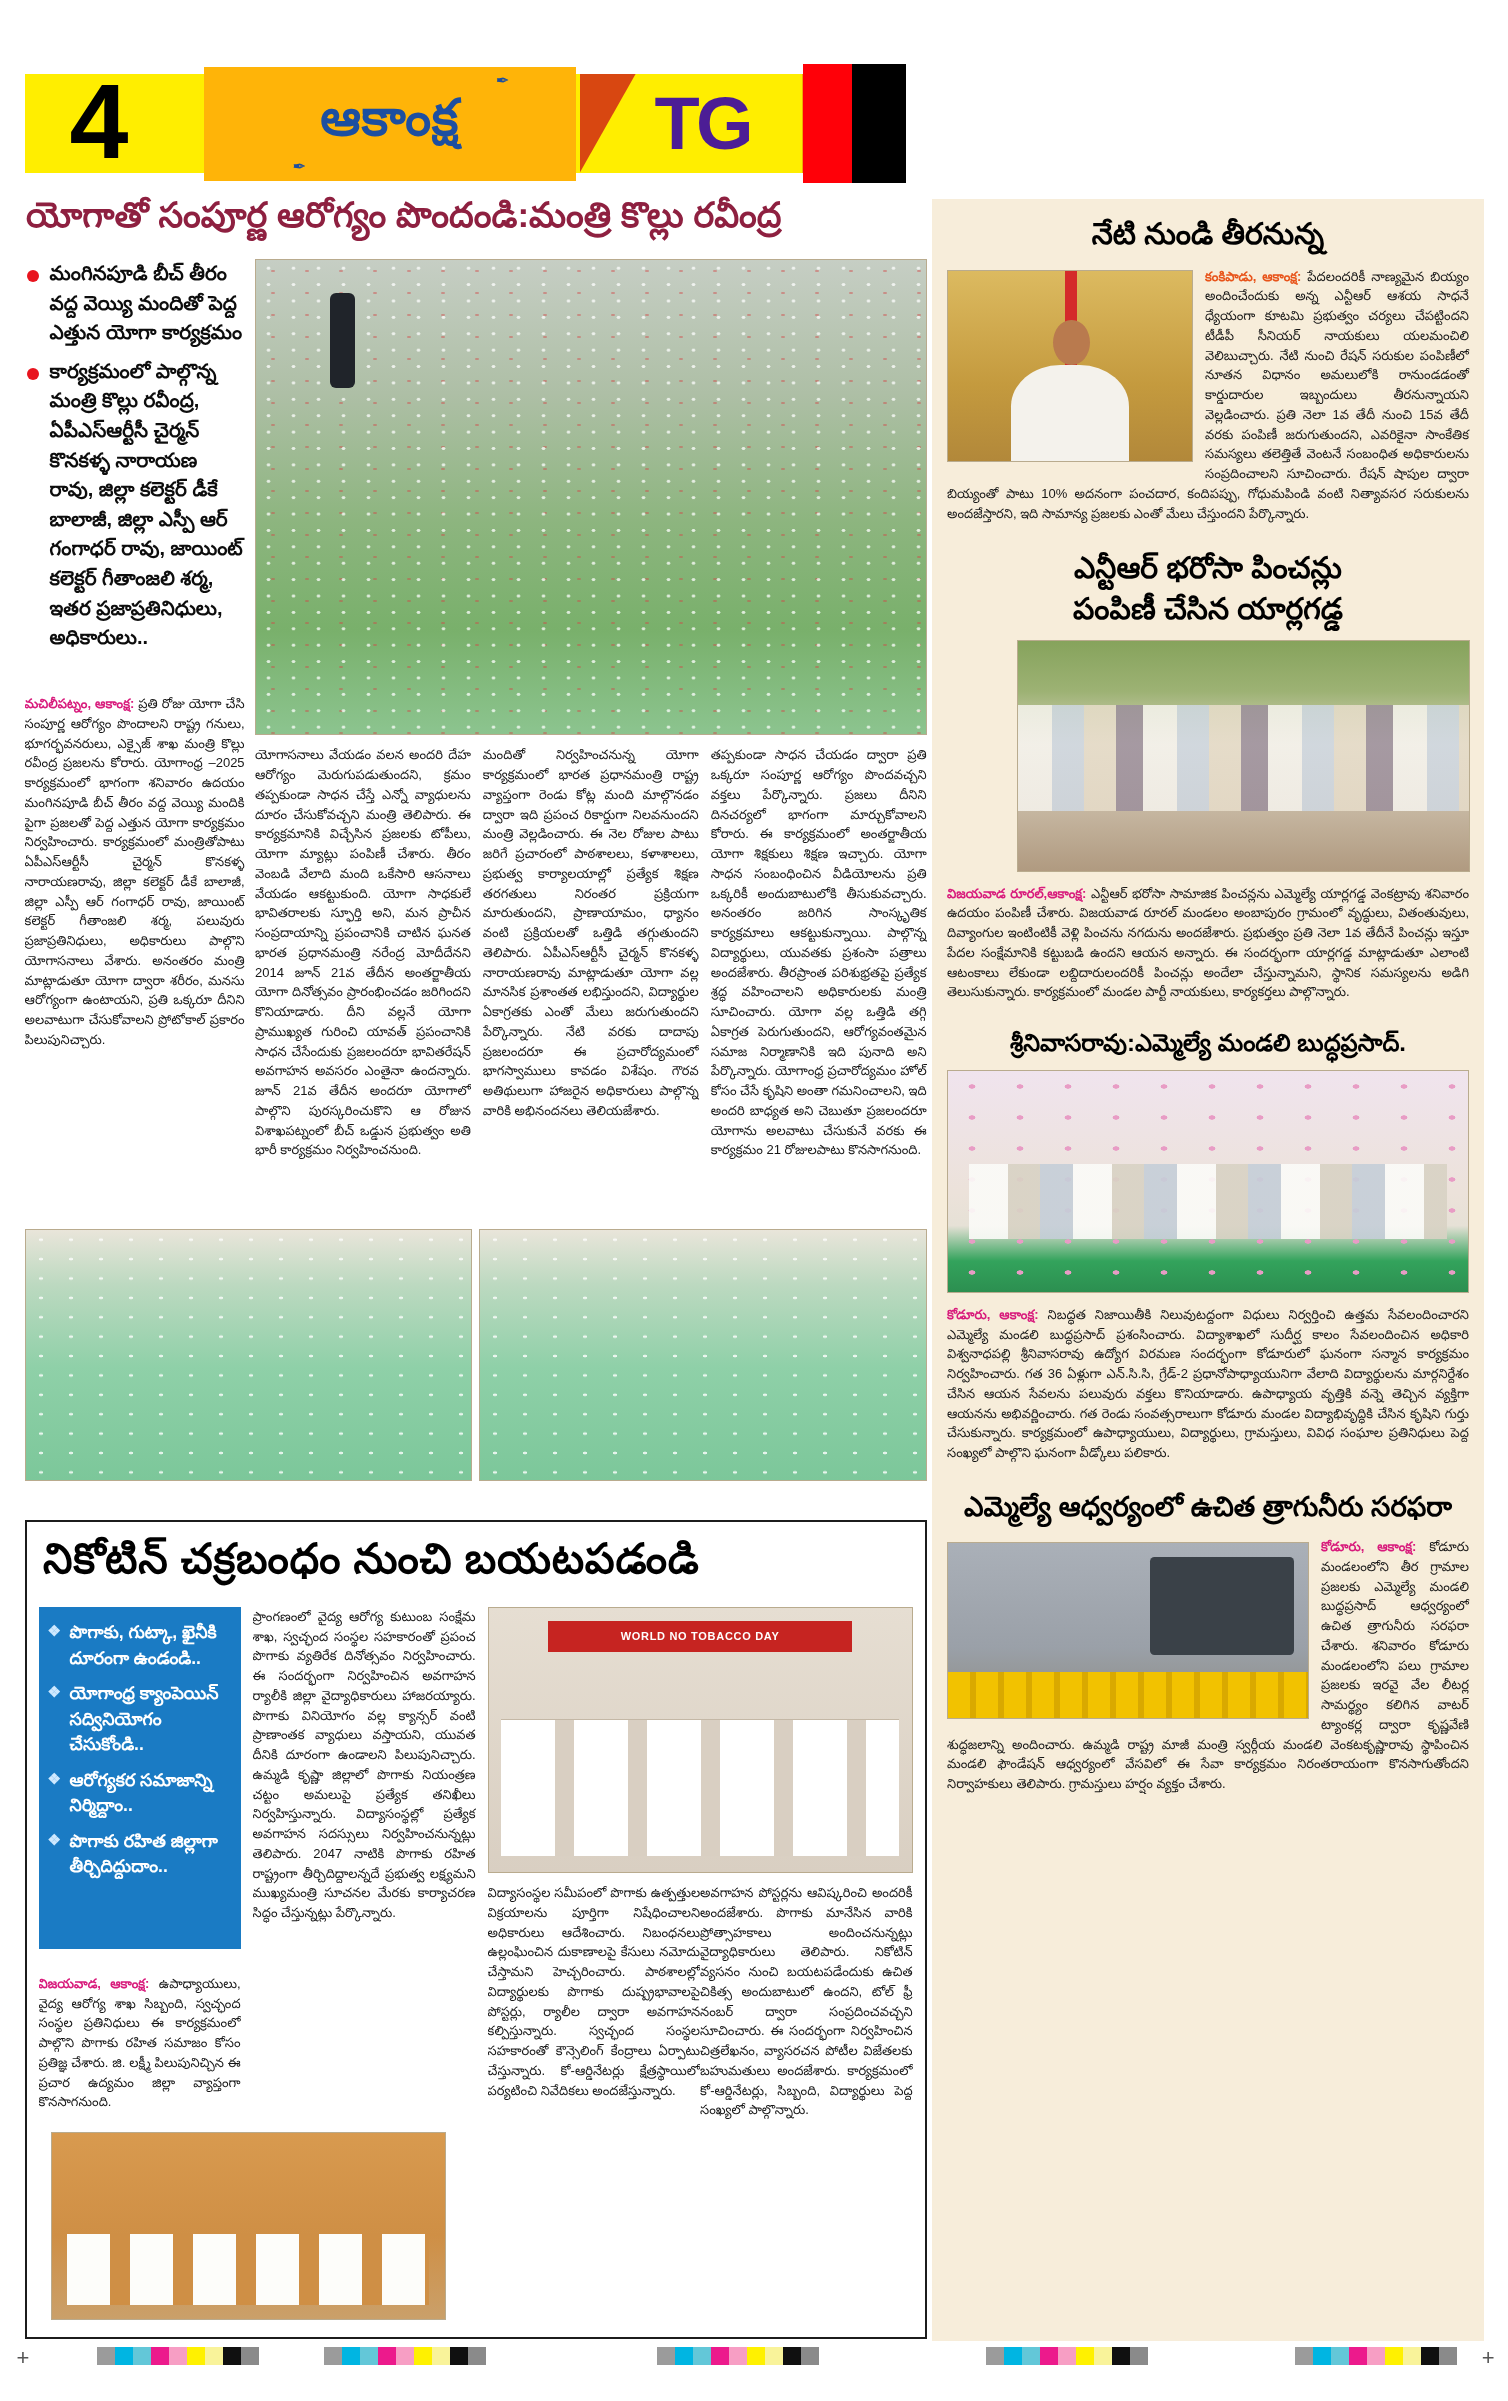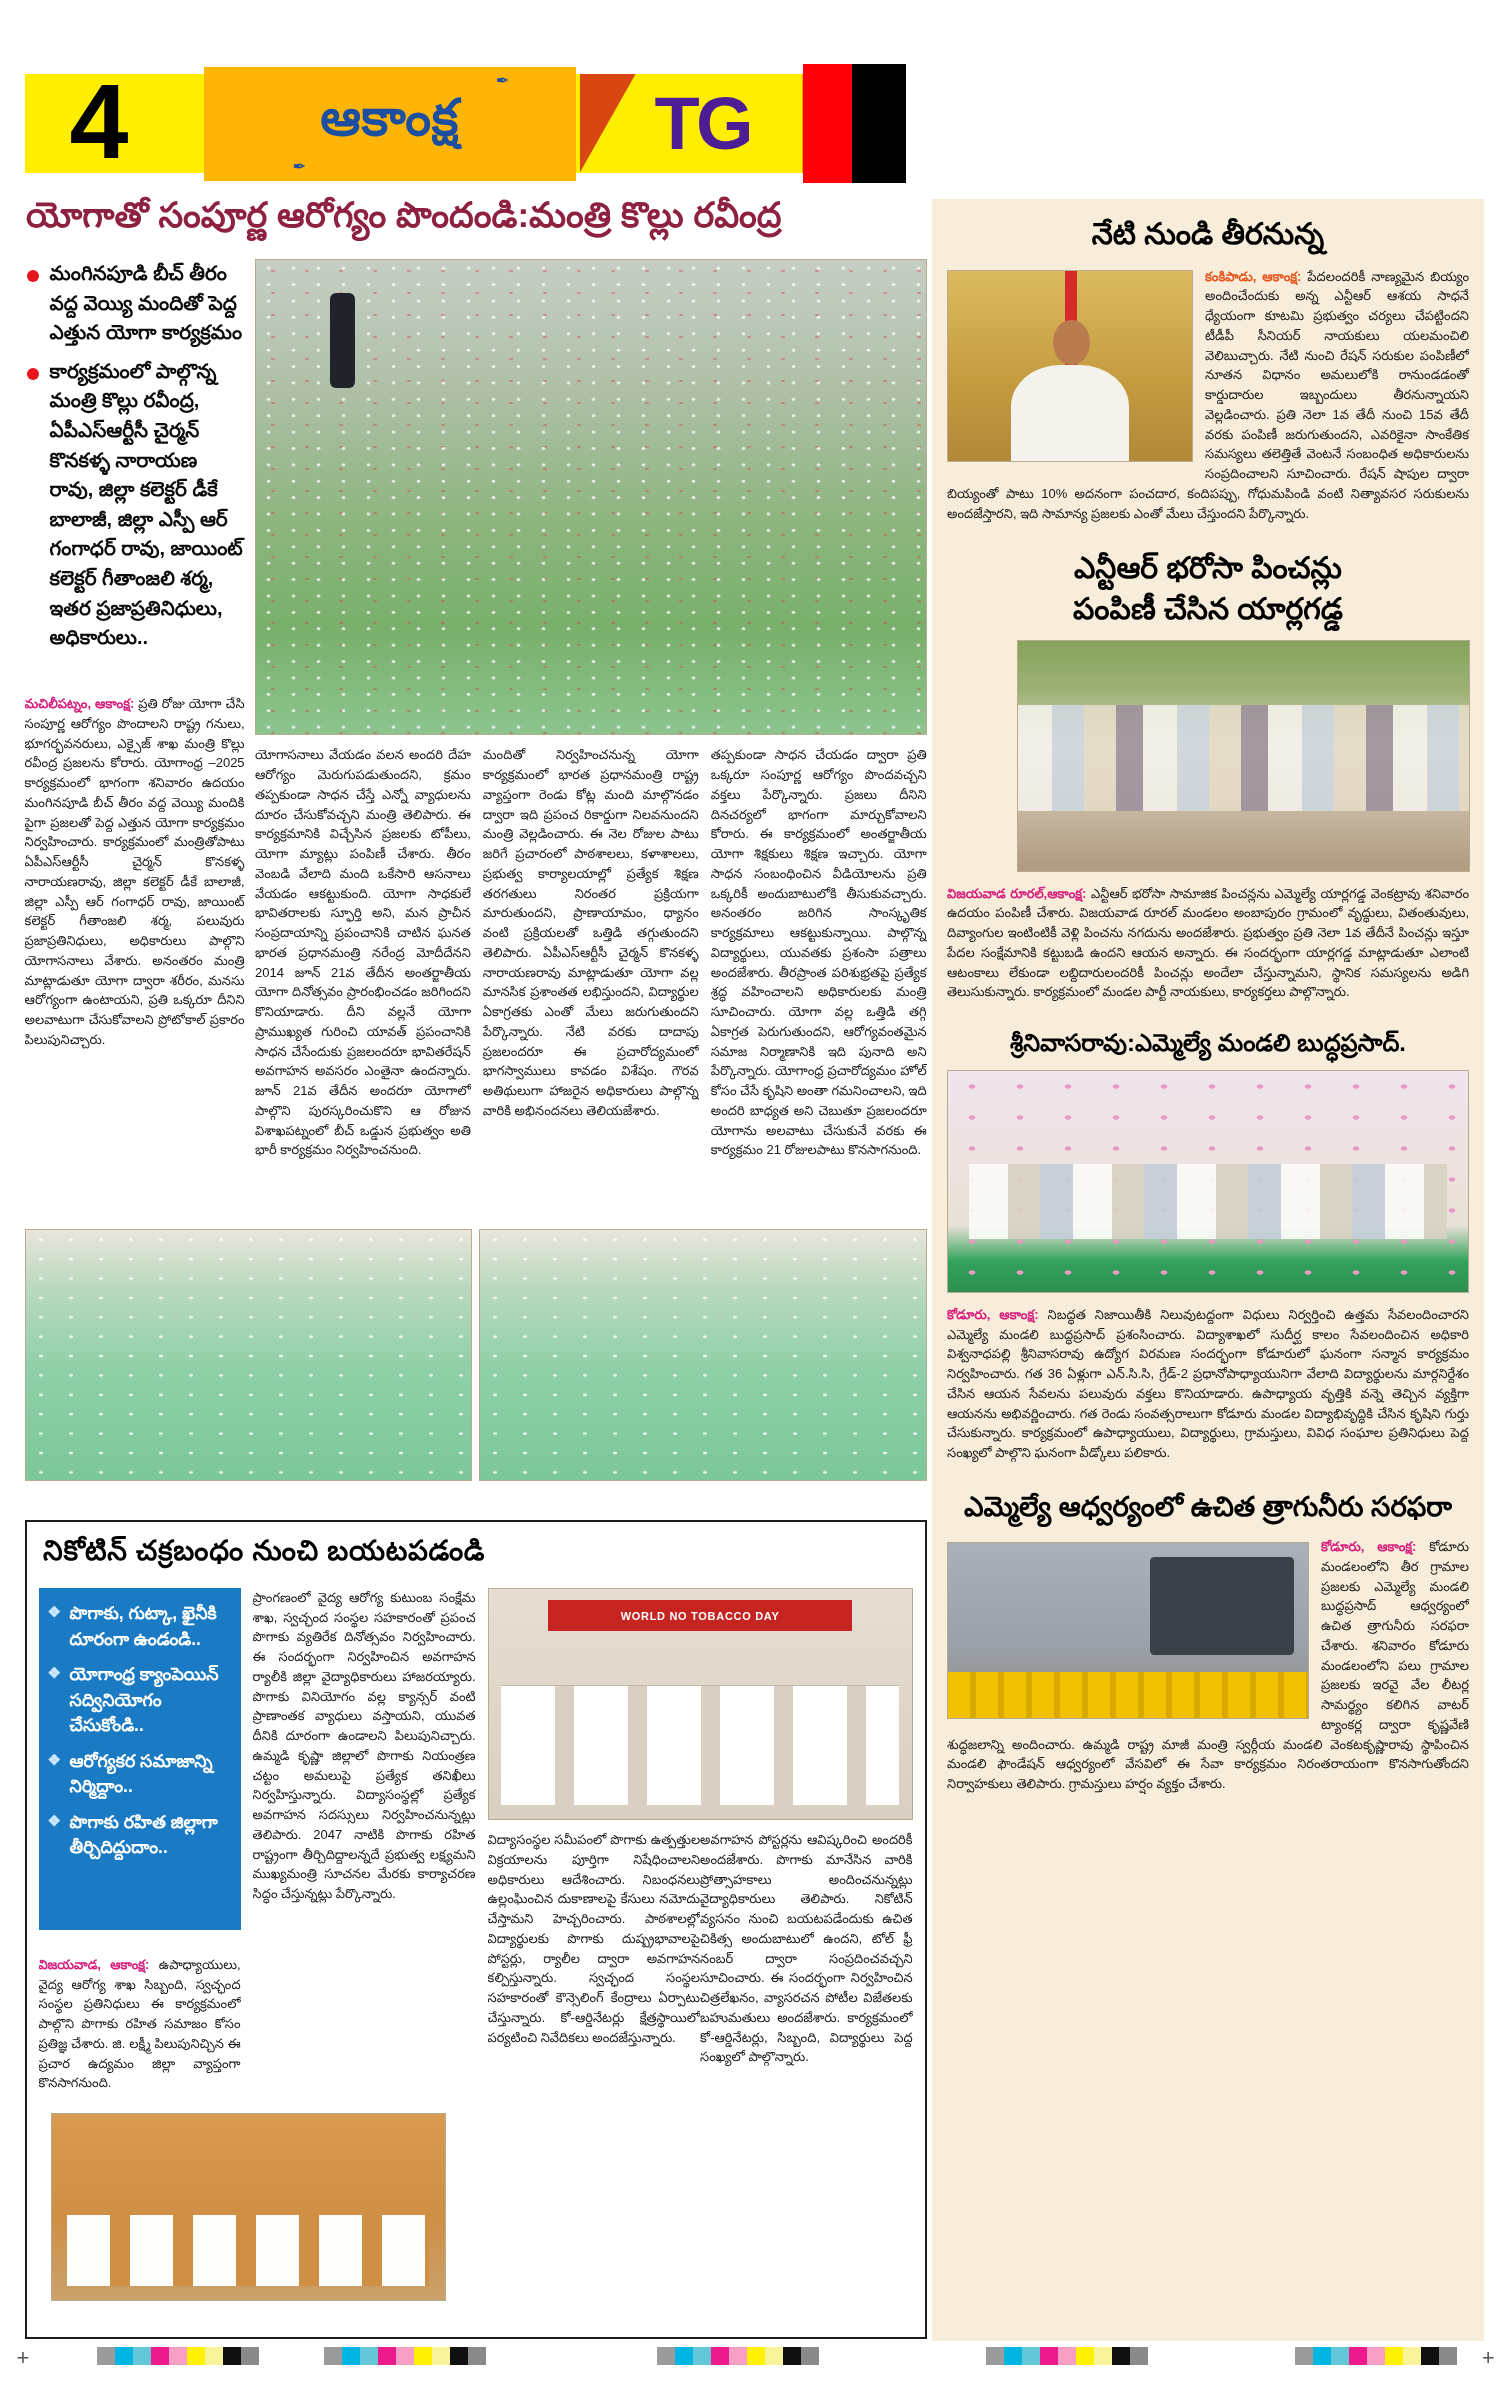--- a/index.html
+++ b/index.html
@@ -80,31 +80,31 @@
   .lead-bullets li::before { content:""; position:absolute; left:2.2px; top:11px; width:12px; height:12px; border-radius:50%; background:#e8141e; }
   .m-right { flex:1; display:flex; flex-direction:column; gap:10.4px; }
   .m-photo { height:476px; }
   .m-cols { display:flex; gap:12px; height:473px; overflow:hidden; }
   .m-colx { flex:1; overflow:hidden; }
   .photo-strip { display:flex; gap:7.4px; margin-top:10.4px; height:252px; }
   .photo-strip .ph { flex:1; }
 
   
   .tob-art { position:absolute; left:24.6px; top:1520px; width:902px; height:819px; border:2.2px solid #1c1c1c; background:#fff; padding:13.4px 12px 10.4px; }
-  .tob-head { margin:0 0 13.4px 4.5px; font-size:28px; font-weight:800; color:#000; letter-spacing:0.7px; }
+  .tob-head { margin:0 0 13.4px 4.5px; font-size:42px; font-weight:800; color:#000; letter-spacing:0.7px; }
   .t-body { display:flex; gap:12px; height:724px; position:relative; }
   .t-col1 { width:202px; display:flex; flex-direction:column; }
   .blue-box { background:#1a7bc4; color:#fff; padding:13.4px 9px; height:342px; margin-bottom:12px; }
   .blue-box ul { list-style:none; margin:0; padding:0; }
   .blue-box li { position:relative; padding-left:22px; margin-bottom:10.4px; font-size:17.5px; font-weight:700; line-height:1.45; }
   .blue-box li::before { content:"\2756"; position:absolute; left:0; top:0; color:#cfe9ff; font-size:15px; }
   .t-c1p { flex:1; overflow:hidden; margin-bottom:191px; }
   .t-col2 { width:223px; height:521px; overflow:hidden; }
   .t-right { flex:1; display:flex; flex-direction:column; gap:10.4px; }
-  .t-photo { height:232px; }
+  .t-photo { height:266px; }
   .t-two { flex:1; display:flex; gap:0; overflow:hidden; }
   .t-two > div { flex:1; overflow:hidden; }
   .tob-photo2 { position:absolute; left:12px; bottom:10.4px; width:395px; height:188px; }
 
   
   .sidebar { position:absolute; left:932px; top:199px; width:552px; height:2142px; background:#f7edda; padding:15px 15px 7.4px; }
   .s-art { margin-bottom:25px; position:relative; }
   .s-head { text-align:center; font-weight:800; color:#000; margin:0; line-height:1.35; }
   .s-head.h40 { font-size:30px; }
   .s-head.h33 { font-size:24px; }

